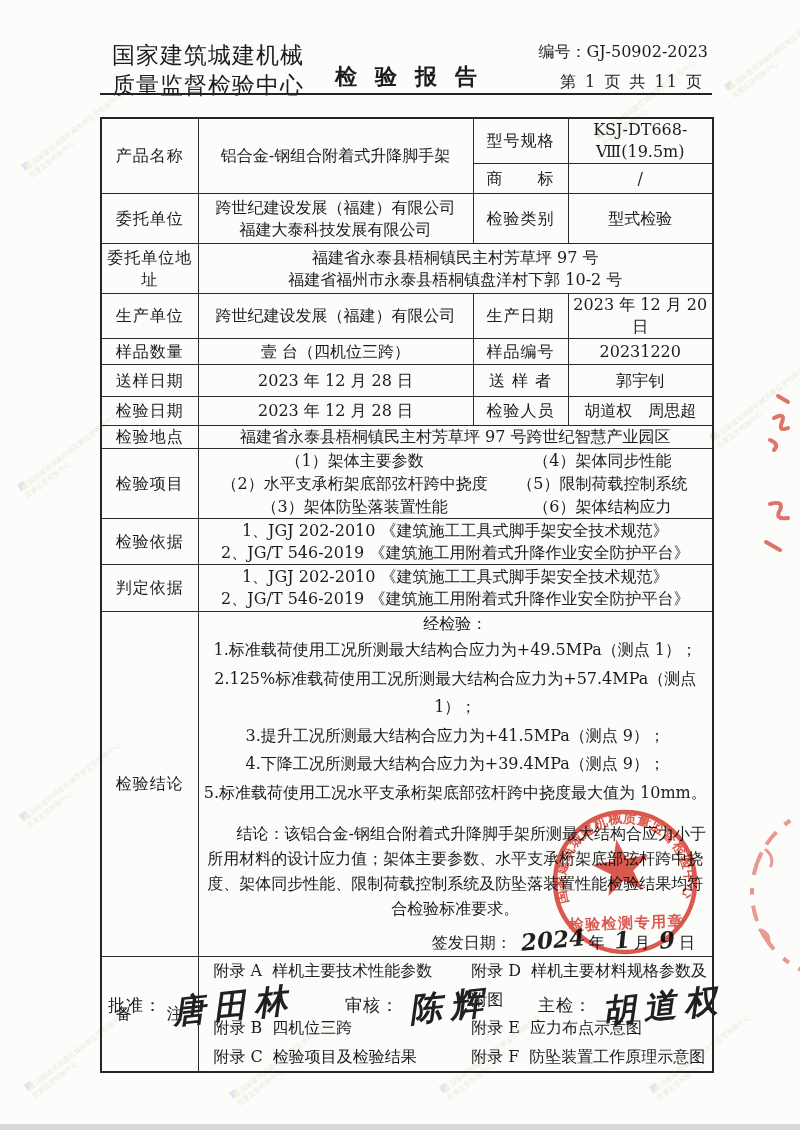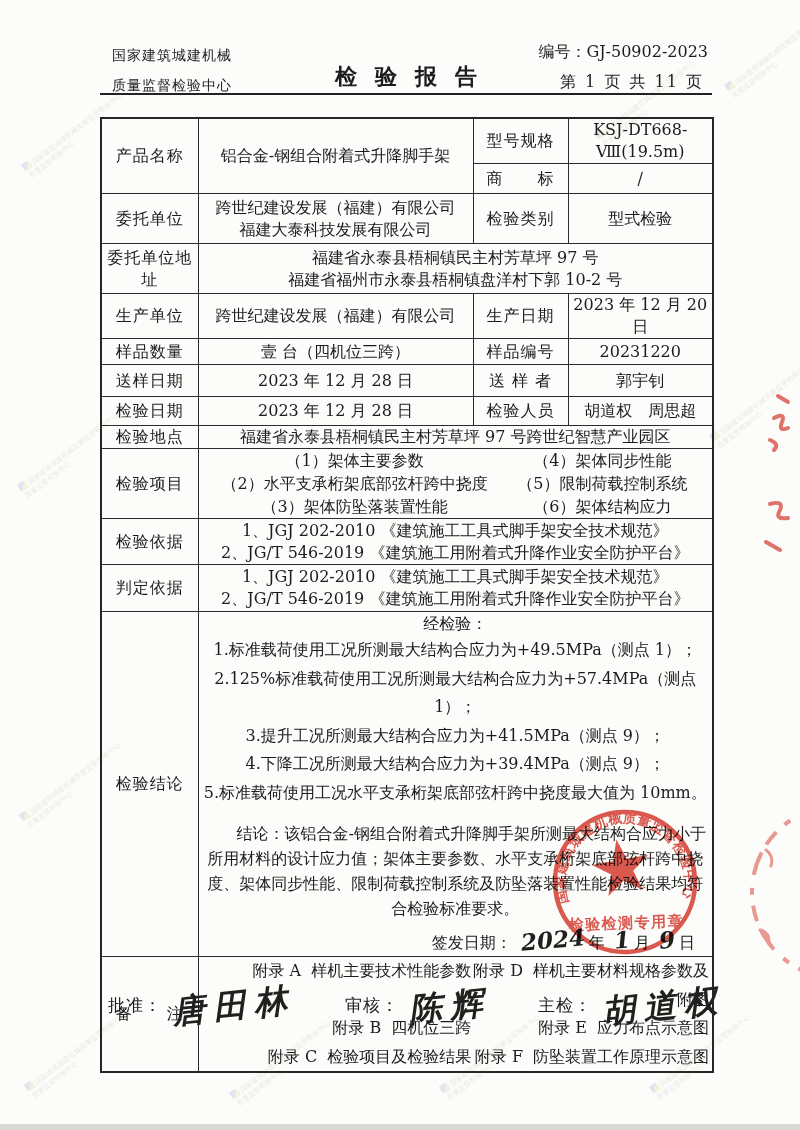--- a/index.html
+++ b/index.html
@@ -1,19 +1,19 @@
 <!DOCTYPE html>
 <html><head>
 <meta charset="utf-8">
 <style>
   html,body{margin:0;padding:0;background:#ffffff;}
   .page{position:relative;width:800px;height:1130px;background:#fcfcfa;overflow:hidden;
         font-family:"DejaVu Serif","Liberation Serif",serif;color:#1c1c1c;}
   
-  .hdr-org{position:absolute;left:112px;top:40px;font-size:14px;line-height:30px;letter-spacing:1px;}
+  .hdr-org{position:absolute;left:112px;top:40px;font-size:23px;line-height:30px;letter-spacing:1px;}
   .hdr-title{position:absolute;left:100px;top:62px;width:612px;text-align:center;
              font-size:22px;font-weight:bold;letter-spacing:18px;text-indent:18px;}
   .hdr-no{position:absolute;right:92px;top:42px;font-size:16px;}
   .hdr-page{position:absolute;right:96px;top:72px;font-size:16px;letter-spacing:2px;text-align:center;}
   .hdr-rule{position:absolute;left:100px;top:93px;width:612px;height:2.4px;background:#222;}
   
   table.rep{position:absolute;left:100px;top:117px;width:612px;table-layout:fixed;
             border-collapse:collapse;border:2px solid #262626;}
   table.rep td{border:1.5px solid #2a2a2a;font-size:16px;text-align:center;vertical-align:middle;
                padding:0 3px;line-height:22px;overflow:hidden;}
@@ -22,21 +22,21 @@
   .two-line{line-height:23px;}
   
   .items-grid{display:grid;grid-template-columns:57% 43%;text-align:center;padding:0 0 0 12px;line-height:23px;}
   
   .concl{text-align:left;padding:6px 10px 2px 12px;}
   .concl .intro{line-height:24px;}
   .concl .c-item{line-height:28.5px;}
   .concl .summary{text-indent:2em;line-height:25px;margin-top:14px;}
   .concl .signline{text-align:right;padding-right:14px;margin-top:5px;line-height:27px;}
   
-  .remark-grid{display:grid;grid-template-columns:52% 48%;text-align:right;padding-left:12px;line-height:28.5px;}
+  .remark-grid{display:grid;grid-template-columns:52% 48%;text-align:left;padding-left:12px;line-height:28.5px;}
   .remark-grid .code{margin-right:10px;}
   
   .hw{font-style:italic;font-weight:bold;color:#20201f;display:inline-block;
       font-family:"DejaVu Serif","Liberation Serif",serif;}
   .hw-date{font-size:23px;transform:rotate(-5deg);margin:0 4px;}
   
   .sig{position:absolute;top:984px;font-size:17px;letter-spacing:1px;}
   .sig .hw-name{font-size:33px;letter-spacing:8px;transform:rotate(-6deg);margin-left:10px;vertical-align:-6px;}
   
   .stamp{position:absolute;left:538px;top:795px;opacity:.83;mix-blend-mode:multiply;transform:rotate(-2deg);}

